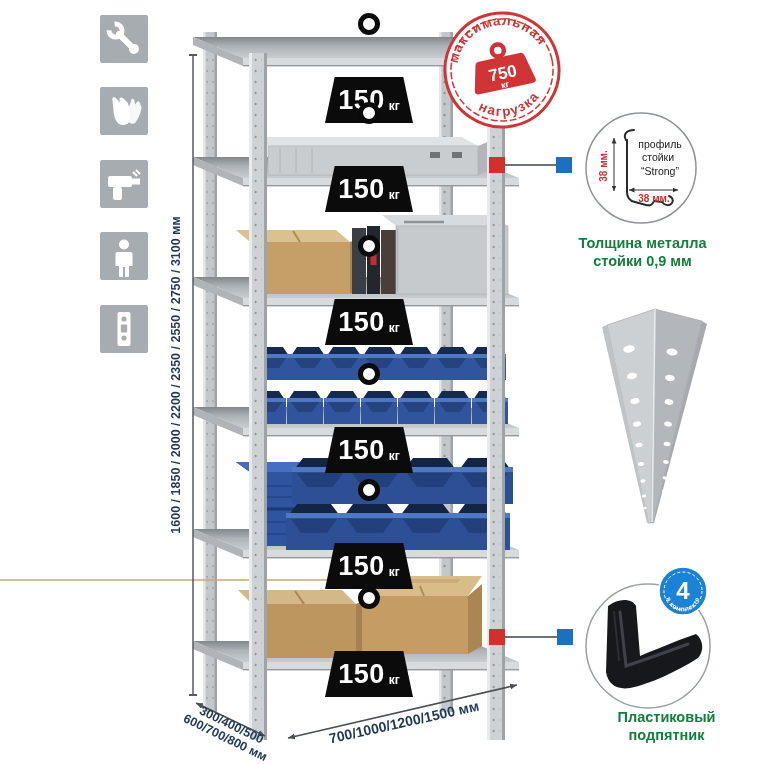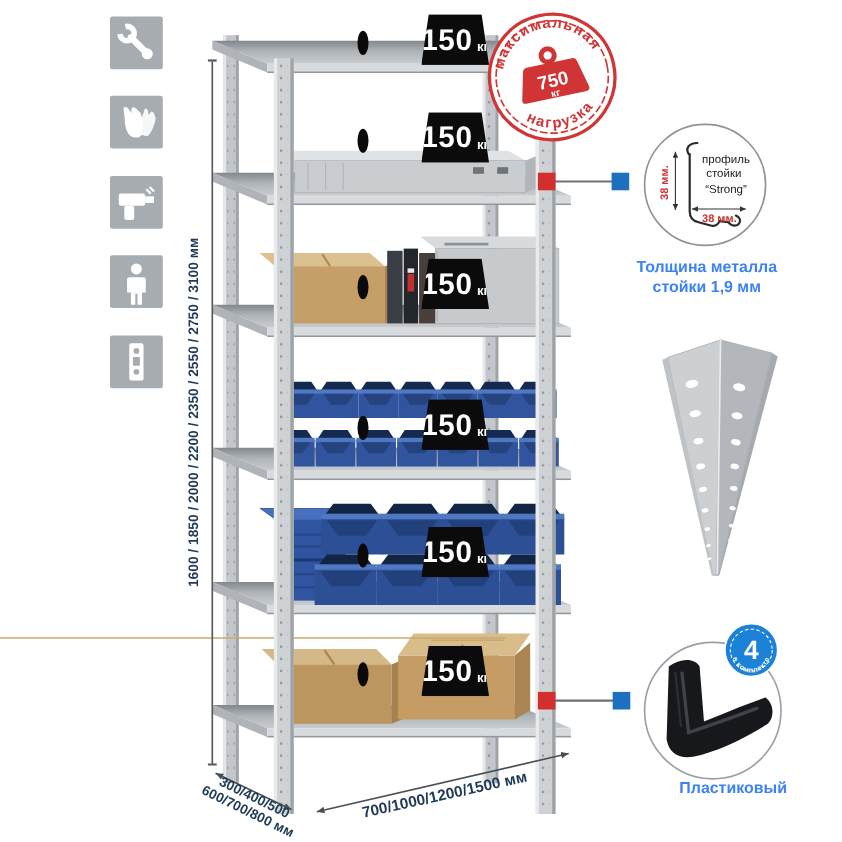--- a/index.html
+++ b/index.html
@@ -4,35 +4,35 @@
 <style>
   html,body{margin:0;padding:0;background:#fff;}
   #stage{position:relative;width:765px;height:765px;background:#ffffff;overflow:hidden;
          font-family:"Liberation Sans","DejaVu Sans",sans-serif;}
   svg{position:absolute;left:0;top:0;}
 
   
   .tile{position:absolute;left:100px;width:48px;height:48px;background:#a7acb1;border-radius:2px;z-index:4;}
 
   
-  .weight-badge{position:absolute;left:325px;width:88px;display:flex;align-items:center;z-index:6;gap:48px;}
+  .weight-badge{position:absolute;left:325px;width:88px;display:flex;flex-direction:column;align-items:center;z-index:6;gap:48px;}
   .wb-ring{width:12px;height:12px;border:5px solid #0a0a0a;background:#fff;border-radius:50%;margin-bottom:-6px;}
   .wb-body{width:88px;height:46px;background:#0b0b0c;clip-path:polygon(11% 0,89% 0,100% 100%,0 100%);
            display:flex;align-items:center;justify-content:center;color:#fff;}
   .wb-val{font-size:27px;font-weight:bold;letter-spacing:0.5px;}
   .wb-unit{font-size:12px;font-weight:bold;margin-left:4px;margin-top:12px;}
 
   
   .dim-label{position:absolute;white-space:nowrap;color:#1e3a57;font-weight:bold;z-index:5;}
   #height-label{left:176px;top:375px;transform:translate(-50%,-50%) rotate(-90deg);font-size:12.5px;}
   #depth-label{left:228px;top:732px;transform:translate(-50%,-50%) rotate(26deg);font-size:12.5px;text-align:center;line-height:1.1;}
   #width-label{left:404px;top:722px;transform:translate(-50%,-50%) rotate(-12.5deg);font-size:14px;}
 
   
-  .caption{position:absolute;text-align:center;color:#3b82f6;font-weight:bold;font-size:14.5px;line-height:1.25;z-index:5;}
+  .caption{position:absolute;text-align:center;color:#15803d;font-weight:bold;font-size:14.5px;line-height:1.25;z-index:5;}
   #profile-caption{left:560px;top:234px;width:165px;}
   #foot-caption{left:584px;top:708px;width:165px;}
 </style>
 </head>
 <body>
 
 <div id="stage">
 
 <svg width="765" height="765" viewBox="0 0 765 765">
   <defs>
@@ -403,19 +403,20 @@
 
   <div class="dim-label" id="height-label">1600 / 1850 / 2000 / 2200 / 2350 / 2550 / 2750 / 3100 мм</div>
   <div class="dim-label" id="depth-label">
     <div>300/400/500</div>
     <div>600/700/800 мм</div>
   </div>
   <div class="dim-label" id="width-label">700/1000/1200/1500 мм</div>
 
   <div class="caption" id="profile-caption">
     <div>Толщина металла</div>
-    <div>стойки 1,9 мм</div>
+    <div>стойки 0,9 мм</div>
   </div>
   <div class="caption" id="foot-caption">
     <div>Пластиковый</div>
+    <div>подпятник</div>
   </div>
 
 </div>
 
 </body></html>

